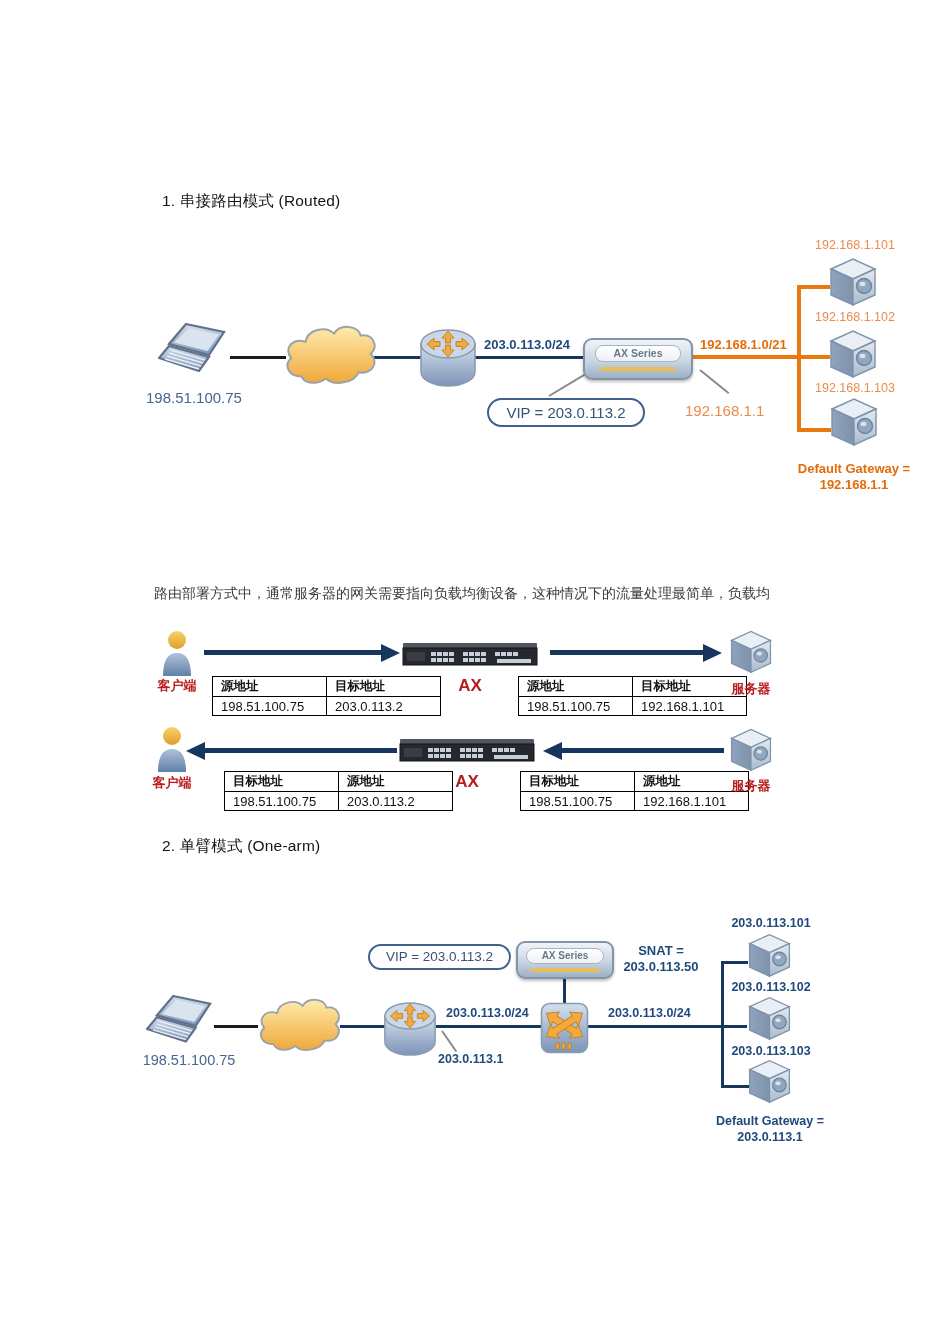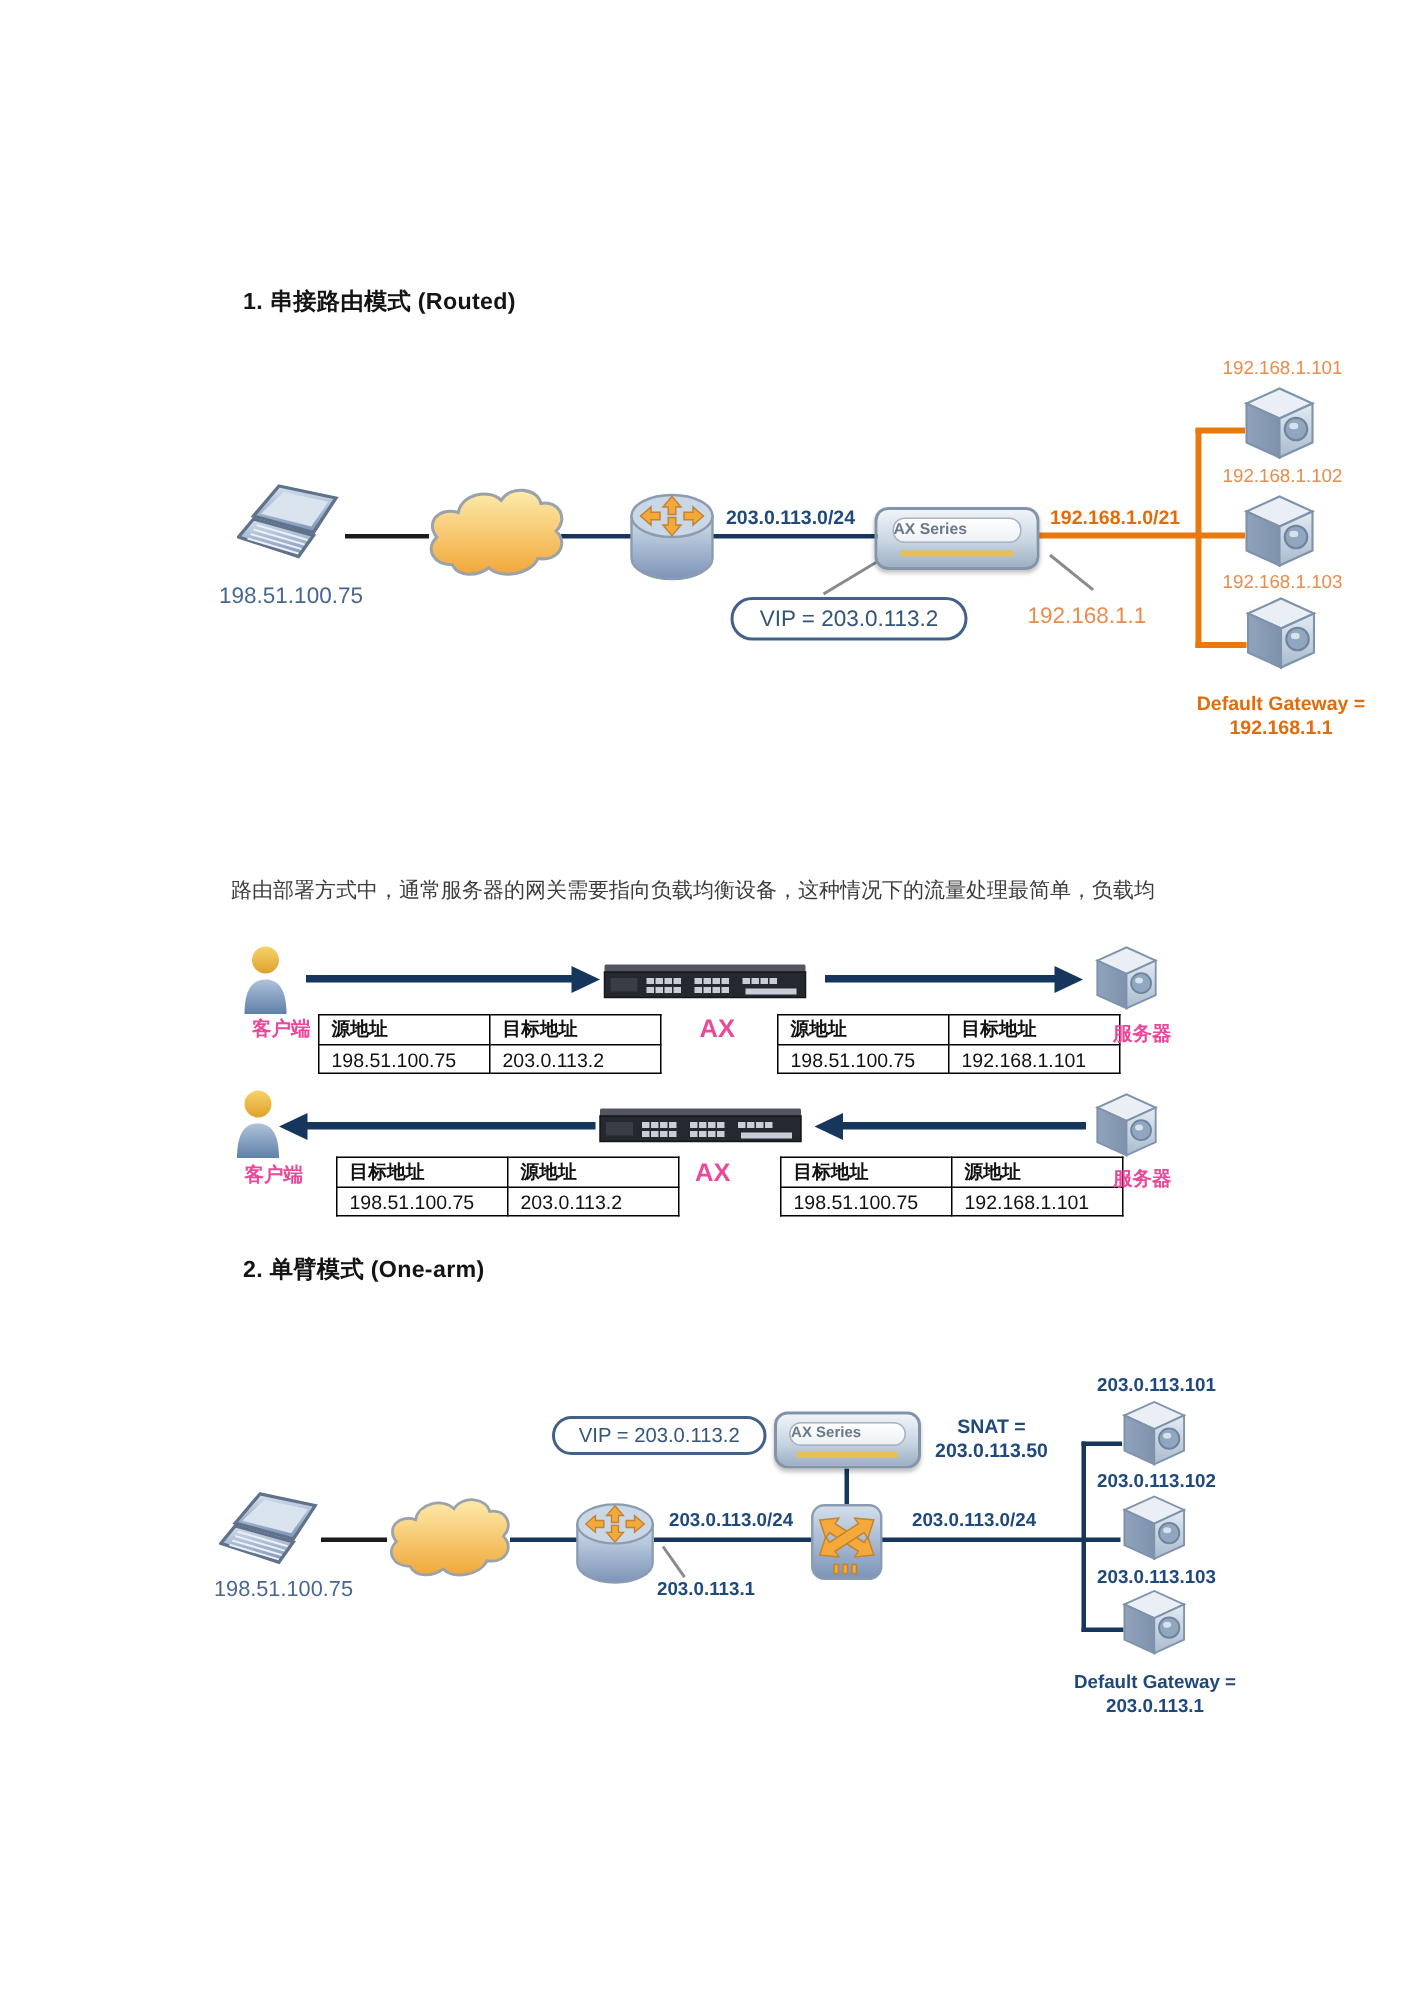--- a/index.html
+++ b/index.html
@@ -1,20 +1,20 @@
 <!DOCTYPE html>
 <html><head>
 <meta charset="utf-8">
 <style>
   html,body{margin:0;padding:0;background:#fff;}
   .page{position:relative;width:950px;height:1344px;background:#ffffff;overflow:hidden;
         font-family:"Liberation Sans",sans-serif;color:#222;}
   .abs{position:absolute;}
   .serif{font-family:"DejaVu Serif","Liberation Serif",serif;}
-  .heading{font-weight:bold;font-size:15.5px;color:#141414;letter-spacing:.2px;}
+  .heading{font-weight:normal;font-size:15.5px;color:#141414;letter-spacing:.2px;}
   .bodytext{font-size:14px;color:#3c3c3c;}
   .navy{color:#1F497D;}
   .orange{color:#E36C0A;}
   .lorange{color:#EA8C4C;}
   .bold{font-weight:bold;}
   .ctr{text-align:center;}
   .lbl12{font-size:12.5px;line-height:14px;}
   .lbl13{font-size:13px;}
   .lbl15{font-size:15px;}
   
@@ -25,35 +25,35 @@
   .diag{position:absolute;height:2px;background:#8a8a8a;transform-origin:left center;}
   
   .vip{position:absolute;background:#fff;border:2px solid #41608A;border-radius:15px;
        color:#33557A;text-align:center;}
   
   .appliance{position:absolute;border:2px solid #8494A8;border-radius:9px;
        background:linear-gradient(180deg,#F0F4F8,#C9D5E2 55%,#9DB0C4);
        box-shadow:0 2px 3px rgba(0,0,0,.25);box-sizing:border-box;}
   .ax-pill{margin:5px auto 0;width:80%;height:15px;background:linear-gradient(180deg,#ffffff,#EDF1F5);
        border:1px solid #A8B4C0;border-radius:8px;color:#69788A;font-size:10.5px;font-weight:bold;
-       line-height:15px;}
+       text-align:center;line-height:15px;}
   .ax-stripe{margin:5px auto 0;width:72%;height:4px;background:#E4C057;border-radius:2px;}
   
   .fline{position:absolute;height:5px;background:#17365D;}
   .ah-r{position:absolute;width:0;height:0;border-top:9px solid transparent;
         border-bottom:9px solid transparent;border-left:19px solid #17365D;}
   .ah-l{position:absolute;width:0;height:0;border-top:9px solid transparent;
         border-bottom:9px solid transparent;border-right:19px solid #17365D;}
   
   .ftable{position:absolute;border-collapse:collapse;background:#fff;}
   .ftable td{border:1.6px solid #000;font-size:13px;padding:1px 8px;height:16px;
         white-space:nowrap;width:97px;box-sizing:content-box;color:#111;margin-left:30px;}
   .ftable .hdr{font-weight:bold;font-size:12.5px;}
   .red{color:#E01A22;}
-  .rolelbl{position:absolute;font-weight:bold;font-size:13px;color:#ec4899;text-align:right;}
+  .rolelbl{position:absolute;font-weight:bold;font-size:13px;color:#b91c1c;text-align:center;}
 </style>
 </head>
 <body>
 
 <svg width="0" height="0" style="position:absolute">
   <defs>
     <linearGradient id="steel" x1="0" y1="0" x2="0" y2="1">
       <stop offset="0" stop-color="#D3DFEC"></stop>
         <stop offset="1" stop-color="#7C94B8"></stop>
     </linearGradient>

